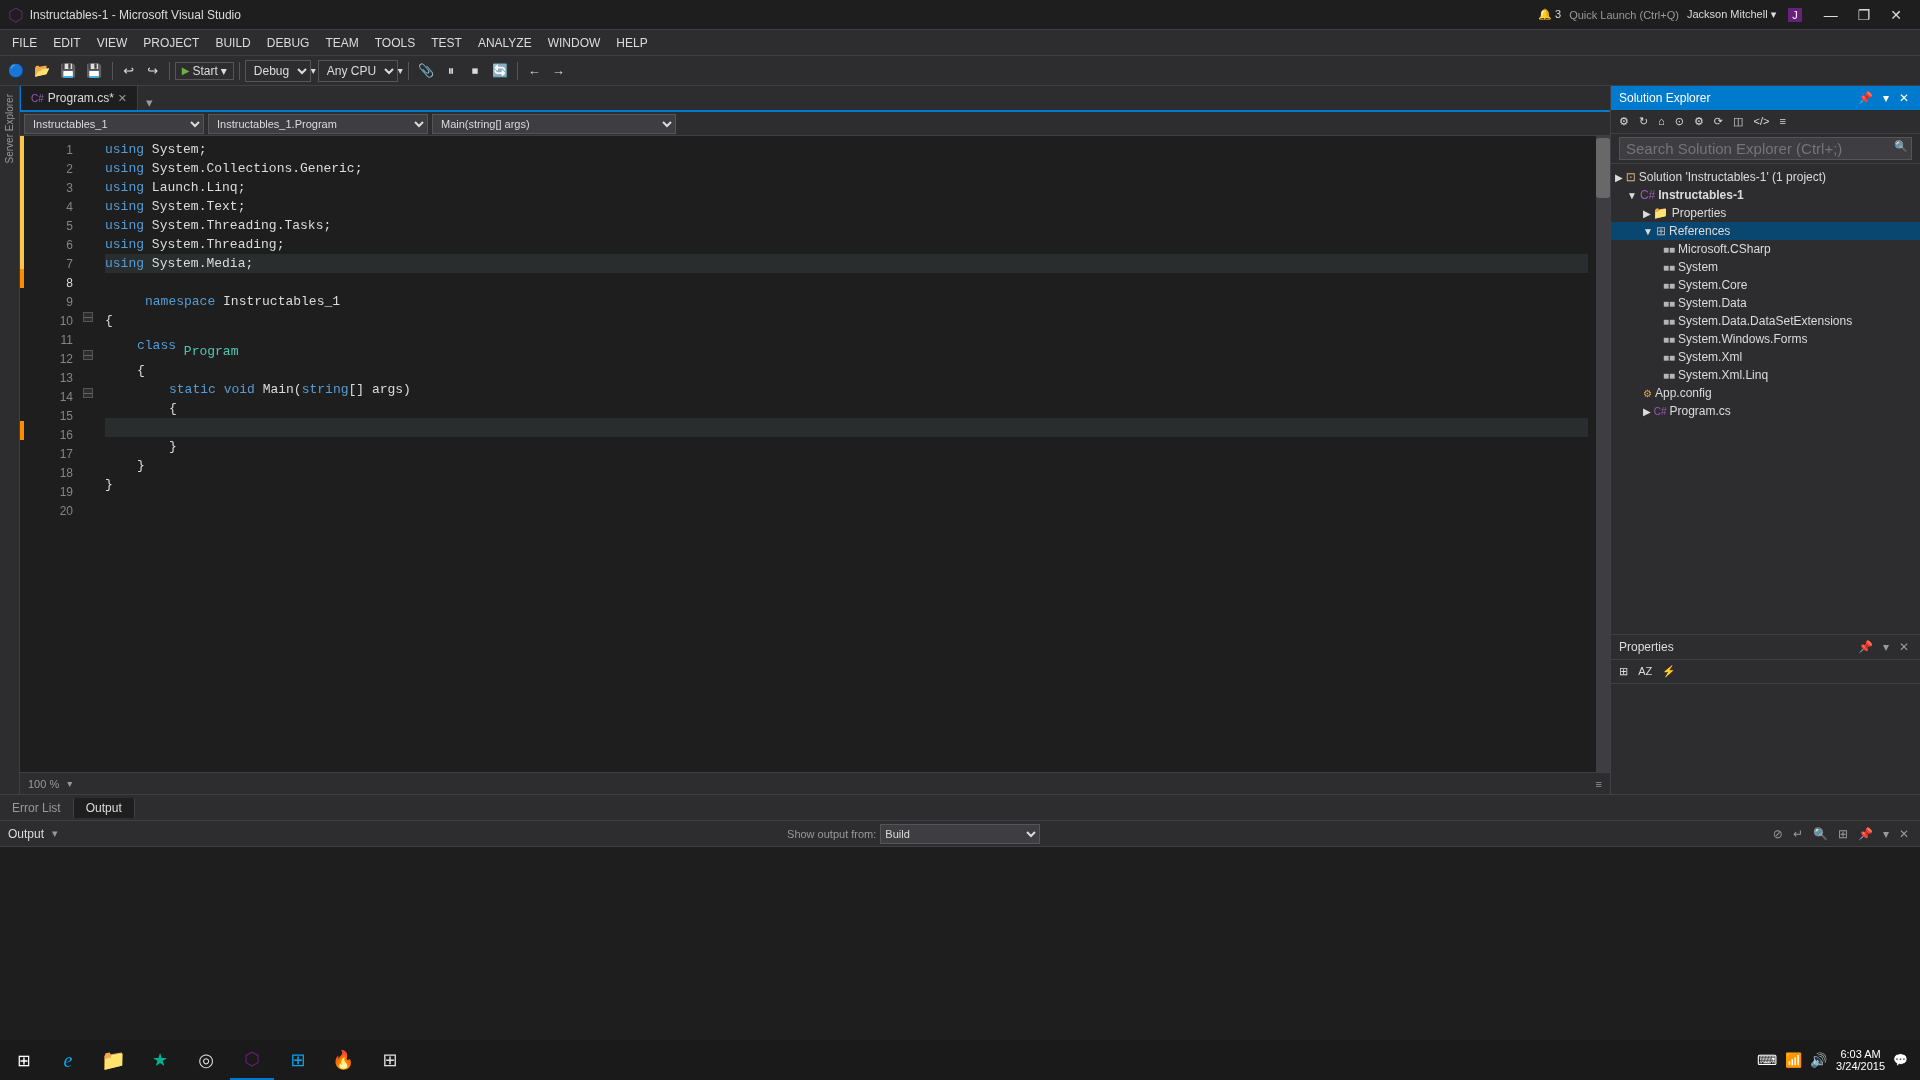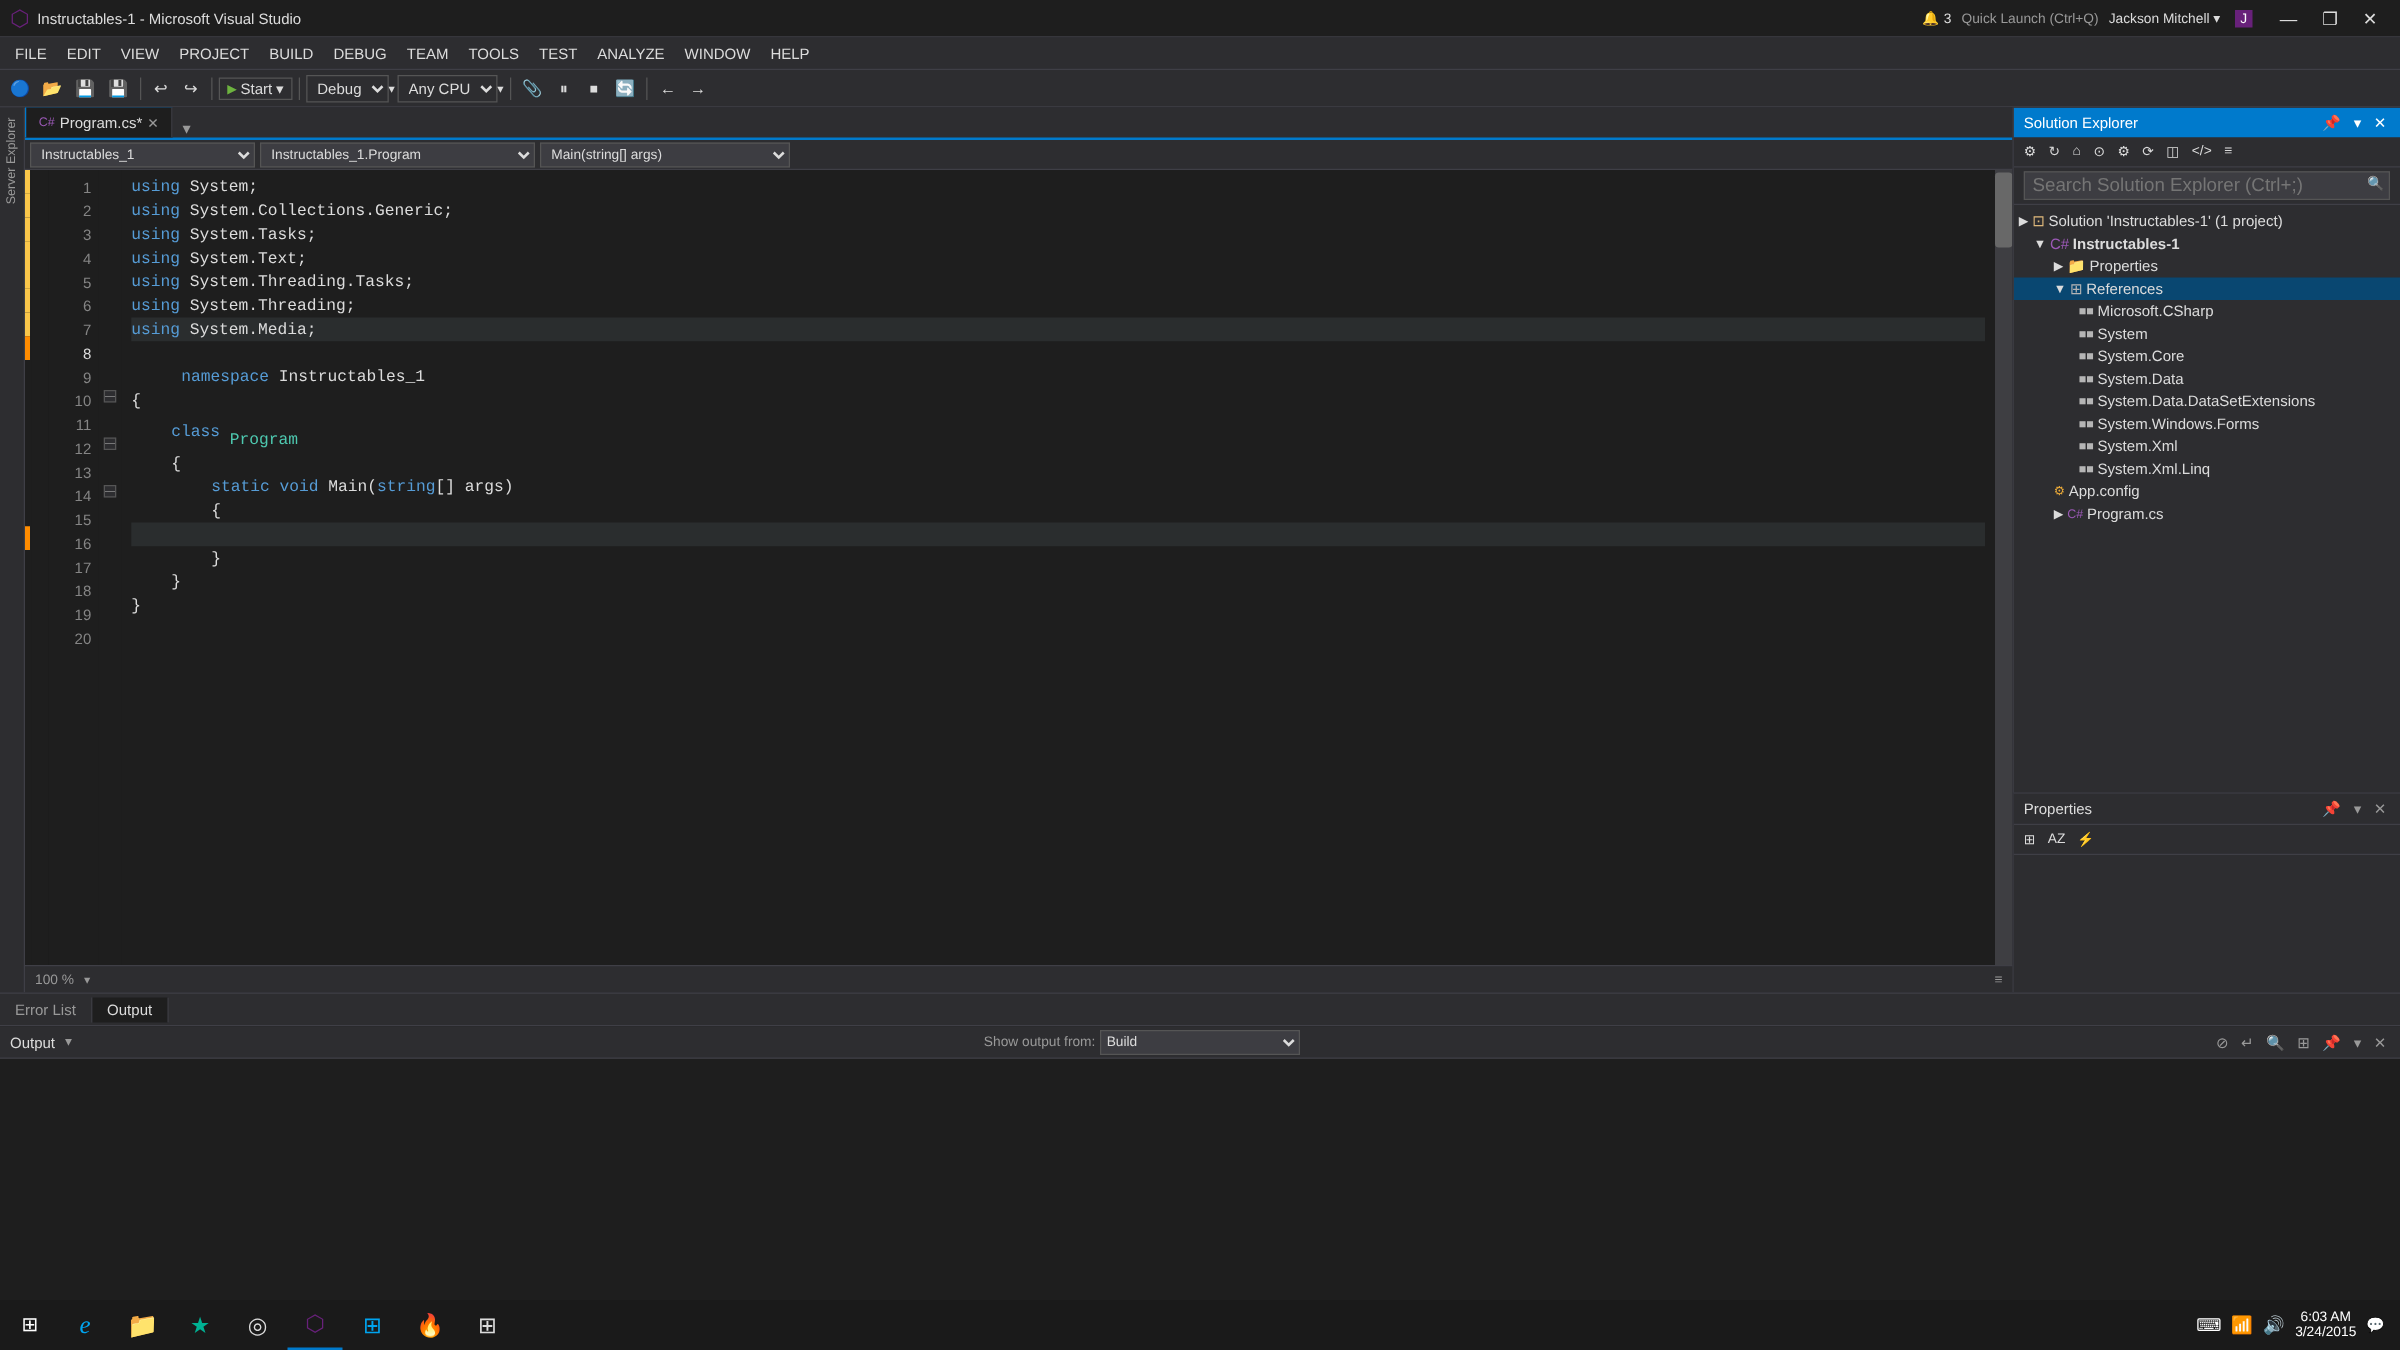--- a/index.html
+++ b/index.html
@@ -484,21 +484,21 @@
         <span style="margin-left:4px; cursor:pointer; color:#999; padding:0 4px;">▾</span>
       </div>
 
       <div id="editor-nav">
         <select class="nav-dropdown" style="width:180px;">
           <option>Instructables_1</option>
         </select>
         <select class="nav-dropdown" style="width:220px;">
           <option>Instructables_1.Program</option>
         </select>
-        <select class="nav-dropdown" style="width:200px;">
+        <select class="nav-dropdown" style="width:244px;">
           <option>Main(string[] args)</option>
         </select>
       </div>
 
       <div class="full-editor">
 
         <div style="width:5px; background:#1e1e1e; display:flex; flex-direction:column; flex-shrink:0;">
           <div class="ci ci-yellow"></div>
           <div class="ci ci-yellow"></div>
           <div class="ci ci-yellow"></div>
@@ -579,21 +579,21 @@
 
           <div class="code-line">
             <span style="color:#569cd6;">using</span>&nbsp;<span>System;</span>
           </div>
 
           <div class="code-line">
             <span style="color:#569cd6;">using</span>&nbsp;<span>System.Collections.Generic;</span>
           </div>
 
           <div class="code-line">
-            <span style="color:#569cd6;">using</span>&nbsp;<span>System.Tasks;</span>
+            <span style="color:#569cd6;">using</span>&nbsp;<span>Launch.Linq;</span>
           </div>
 
           <div class="code-line">
             <span style="color:#569cd6;">using</span>&nbsp;<span>System.Text;</span>
           </div>
 
           <div class="code-line">
             <span style="color:#569cd6;">using</span>&nbsp;<span>System.Threading.Tasks;</span>
           </div>
 

